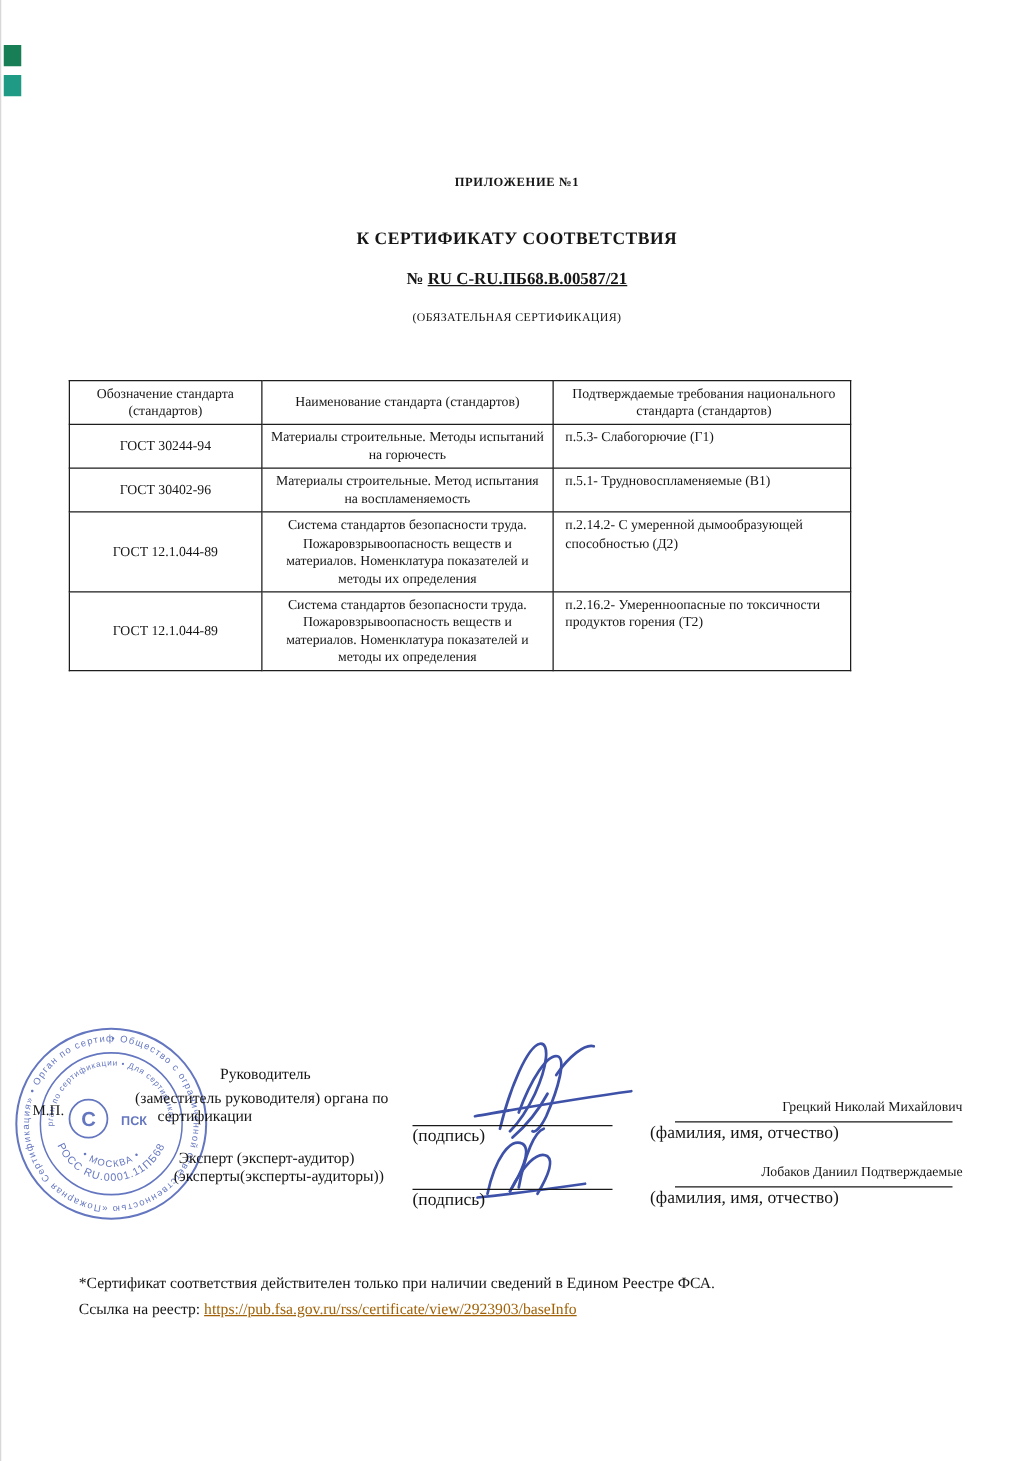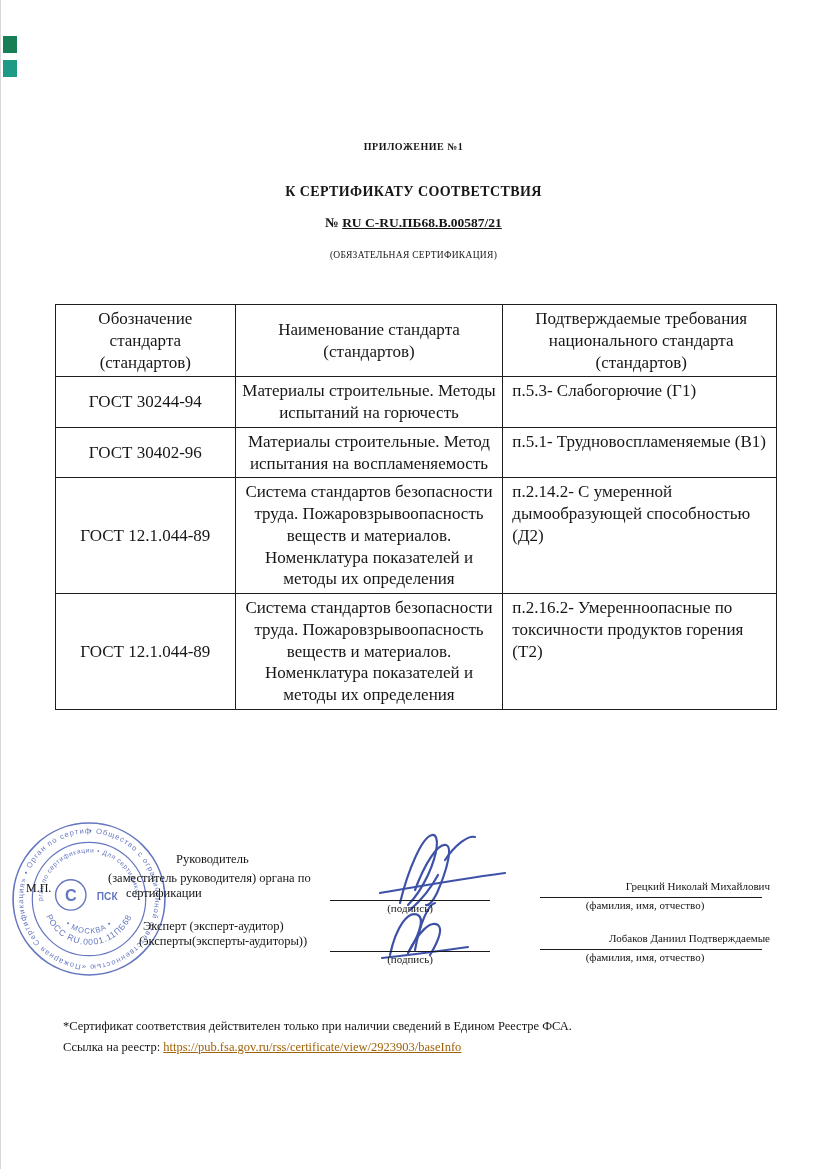--- a/index.html
+++ b/index.html
@@ -23,42 +23,42 @@
   
   .title-line { position:absolute; left:0; width:100%; text-align:center; }
   .t1 { top:141px; font-size:10px; font-weight:bold; letter-spacing:0.5px; }
   .t2 { top:184px; font-size:14px; font-weight:bold; letter-spacing:0.4px; }
   .t3 { top:215px; font-size:13.5px; font-weight:bold; }
   .t3 .cert-num { text-decoration:underline; }
   .t4 { top:250px; font-size:9.5px; letter-spacing:0.3px; }
 
   
   .std-table {
-    position:absolute; left:55px; top:304px; width:722px;
-    border-collapse:collapse; font-size:17px; line-height:1.28;padding-left:20px;
+    position:absolute; left:55px; top:304px; width:626px;
+    border-collapse:collapse; font-size:11px; line-height:1.28;padding-left:20px;
   }
   .std-table th, .std-table td { border:1px solid #1d1d1d; padding:3px 6px; font-weight:normal; }
   .std-table th { text-align:center; vertical-align:middle; height:32px; }
   .col-designation { width:180px; text-align:center; vertical-align:middle; }
   .col-name { width:268px; text-align:center; vertical-align:top; }
   .col-req { width:274px; text-align:left; vertical-align:top; padding-left:9px !important; }
 
   
   .txt { position:absolute; font-size:12.5px; }
   .mp { left:26px; top:881px; font-size:12px; }
   .role-l1 { left:176px; top:852px; }
   .role-l2 { left:108px; top:871px; }
   .role-l3 { left:126px; top:886px; }
   .exp-l1 { left:143px; top:919px; }
   .exp-l2 { left:139px; top:934px; }
 
   .sig-line { position:absolute; width:160px; border-top:1px solid #1a1a1a; }
   .sig-line-1 { left:330px; top:900px; }
   .sig-line-2 { left:330px; top:951px; }
-  .small-label { position:absolute; font-size:11px; text-align:center; }
+  .small-label { position:absolute; font-size:14px; }
   .sig-label-1 { left:330px; top:902px; width:160px; }
   .sig-label-2 { left:330px; top:953px; width:160px; }
 
   .name-block { position:absolute; left:520px; width:250px; text-align:right; font-size:11px; }
   .name-1 { top:880px; }
   .name-2 { top:932px; }
   .name-line { position:absolute; left:540px; width:222px; border-top:1px solid #1a1a1a; }
   .name-line-1 { top:897px; }
   .name-line-2 { top:949px; }
   .fio-label-1 { left:520px; top:899px; width:250px; }

